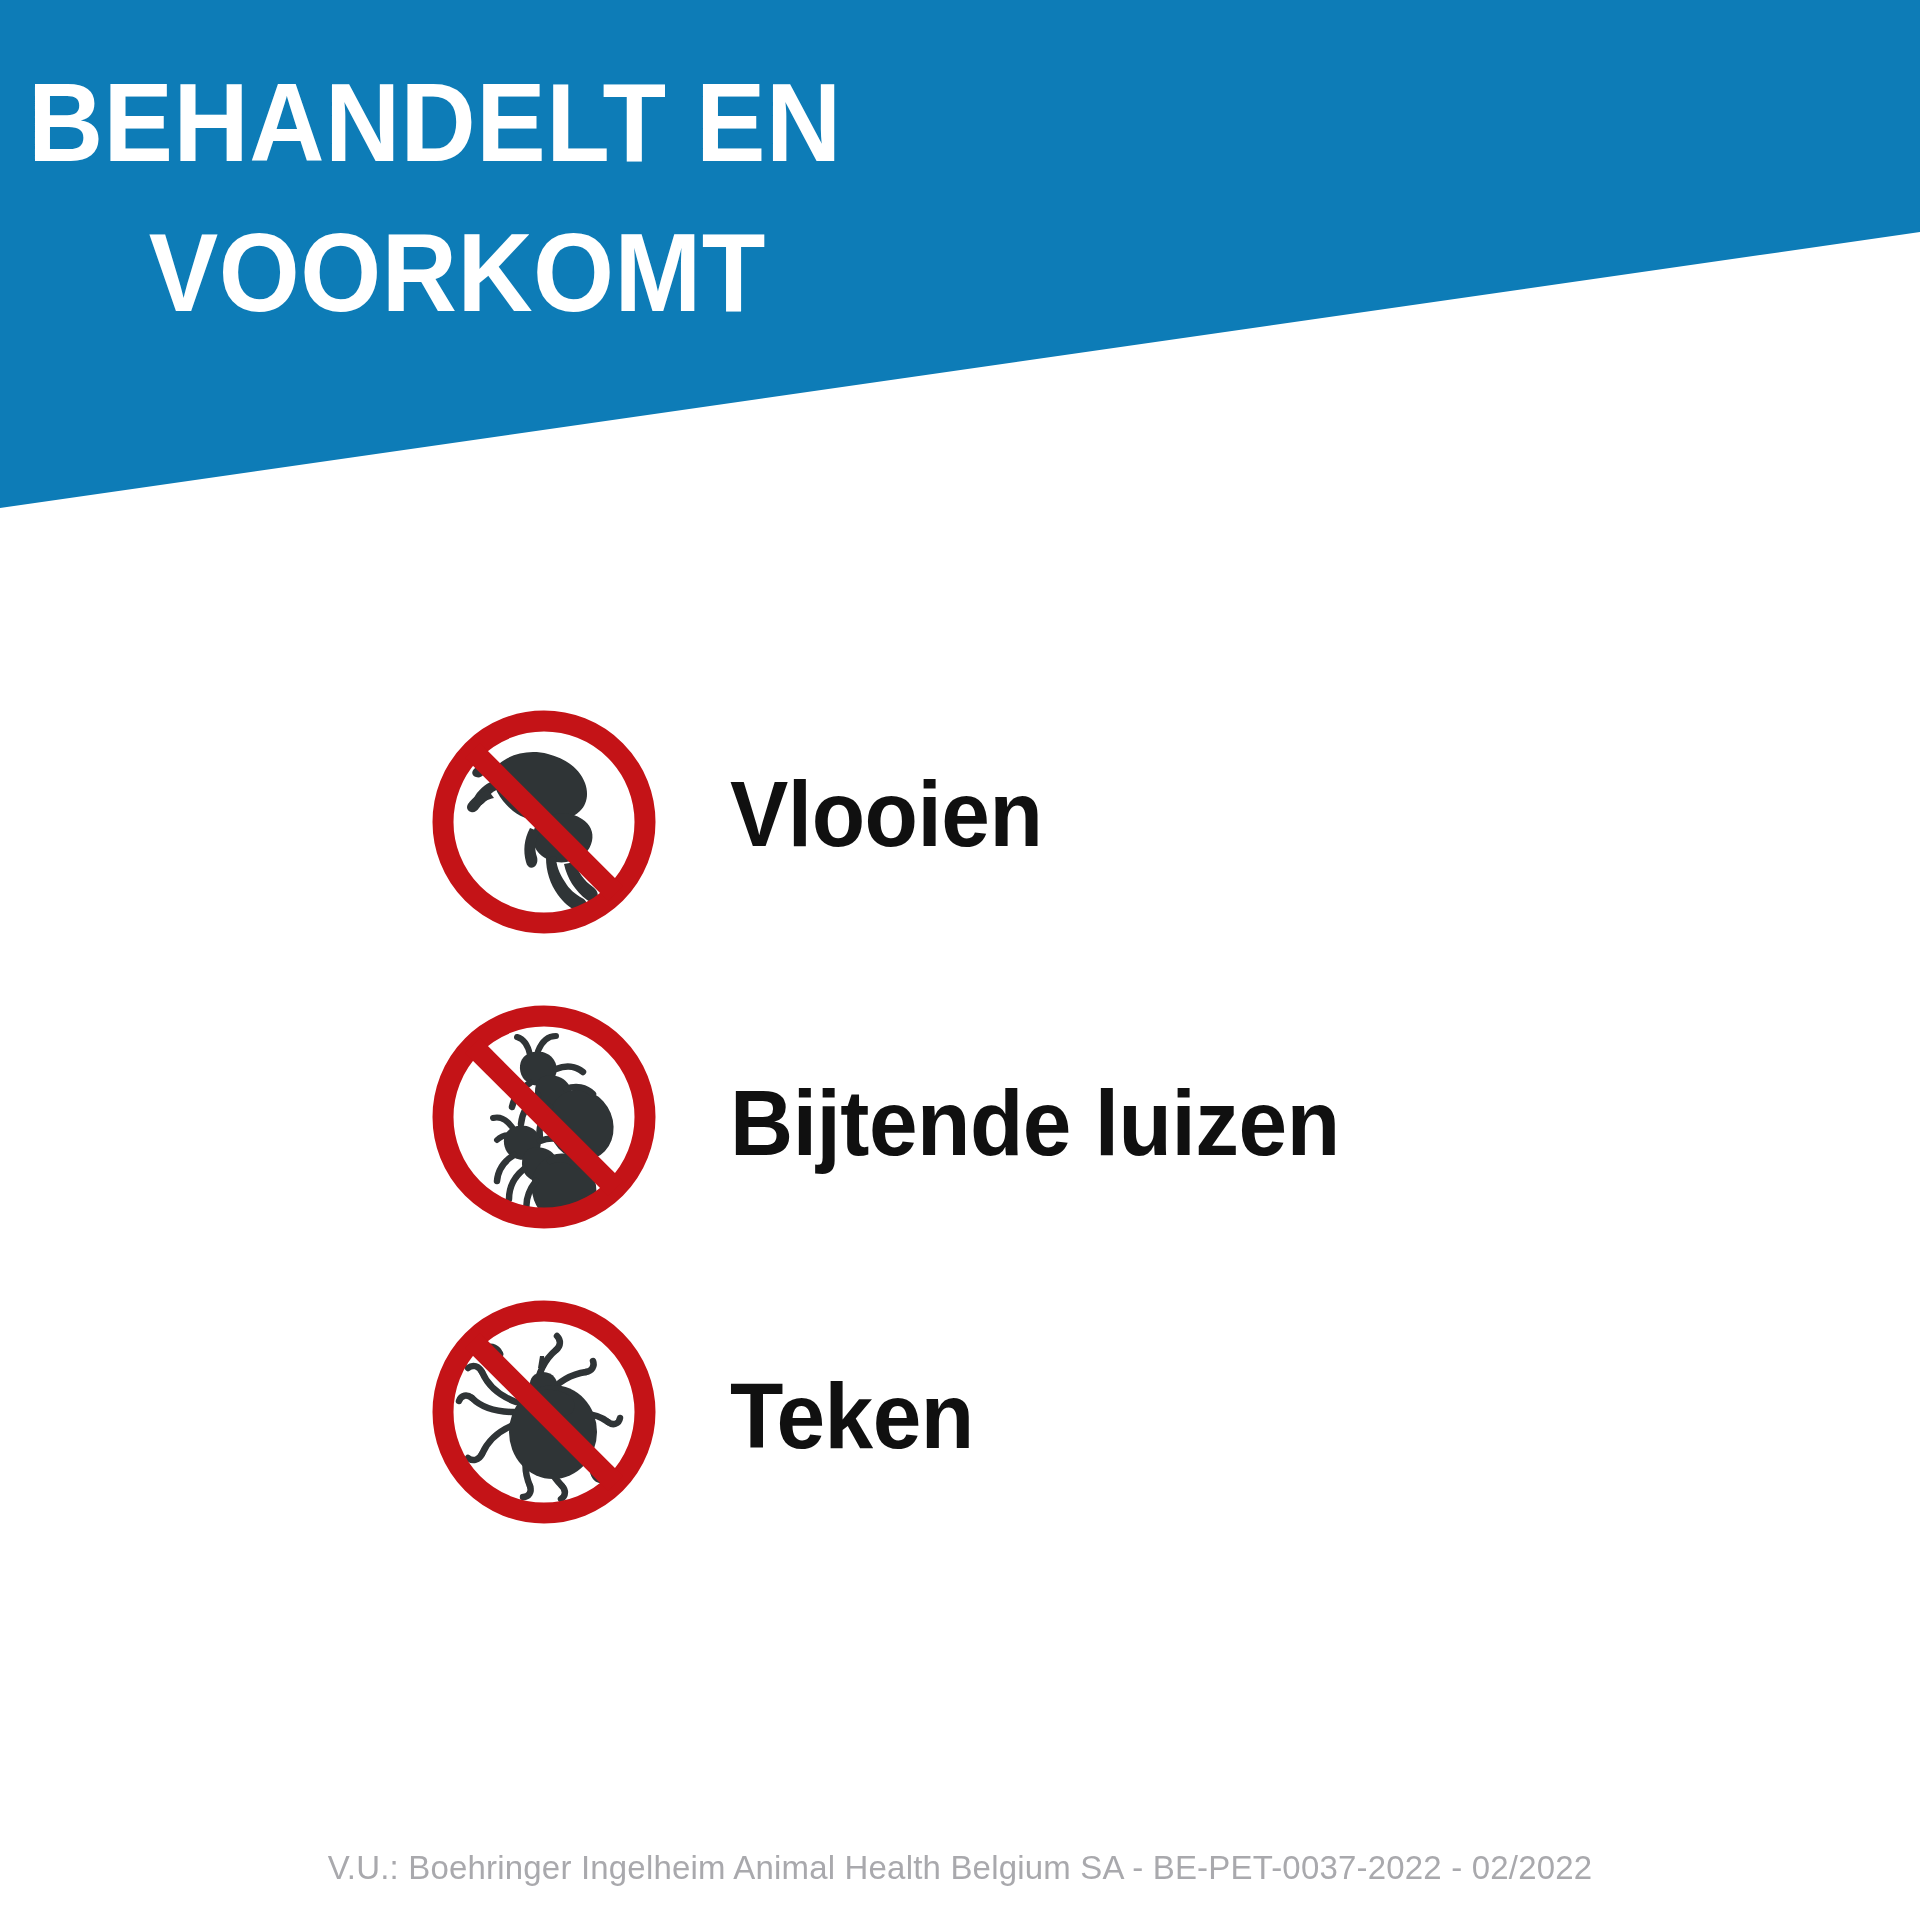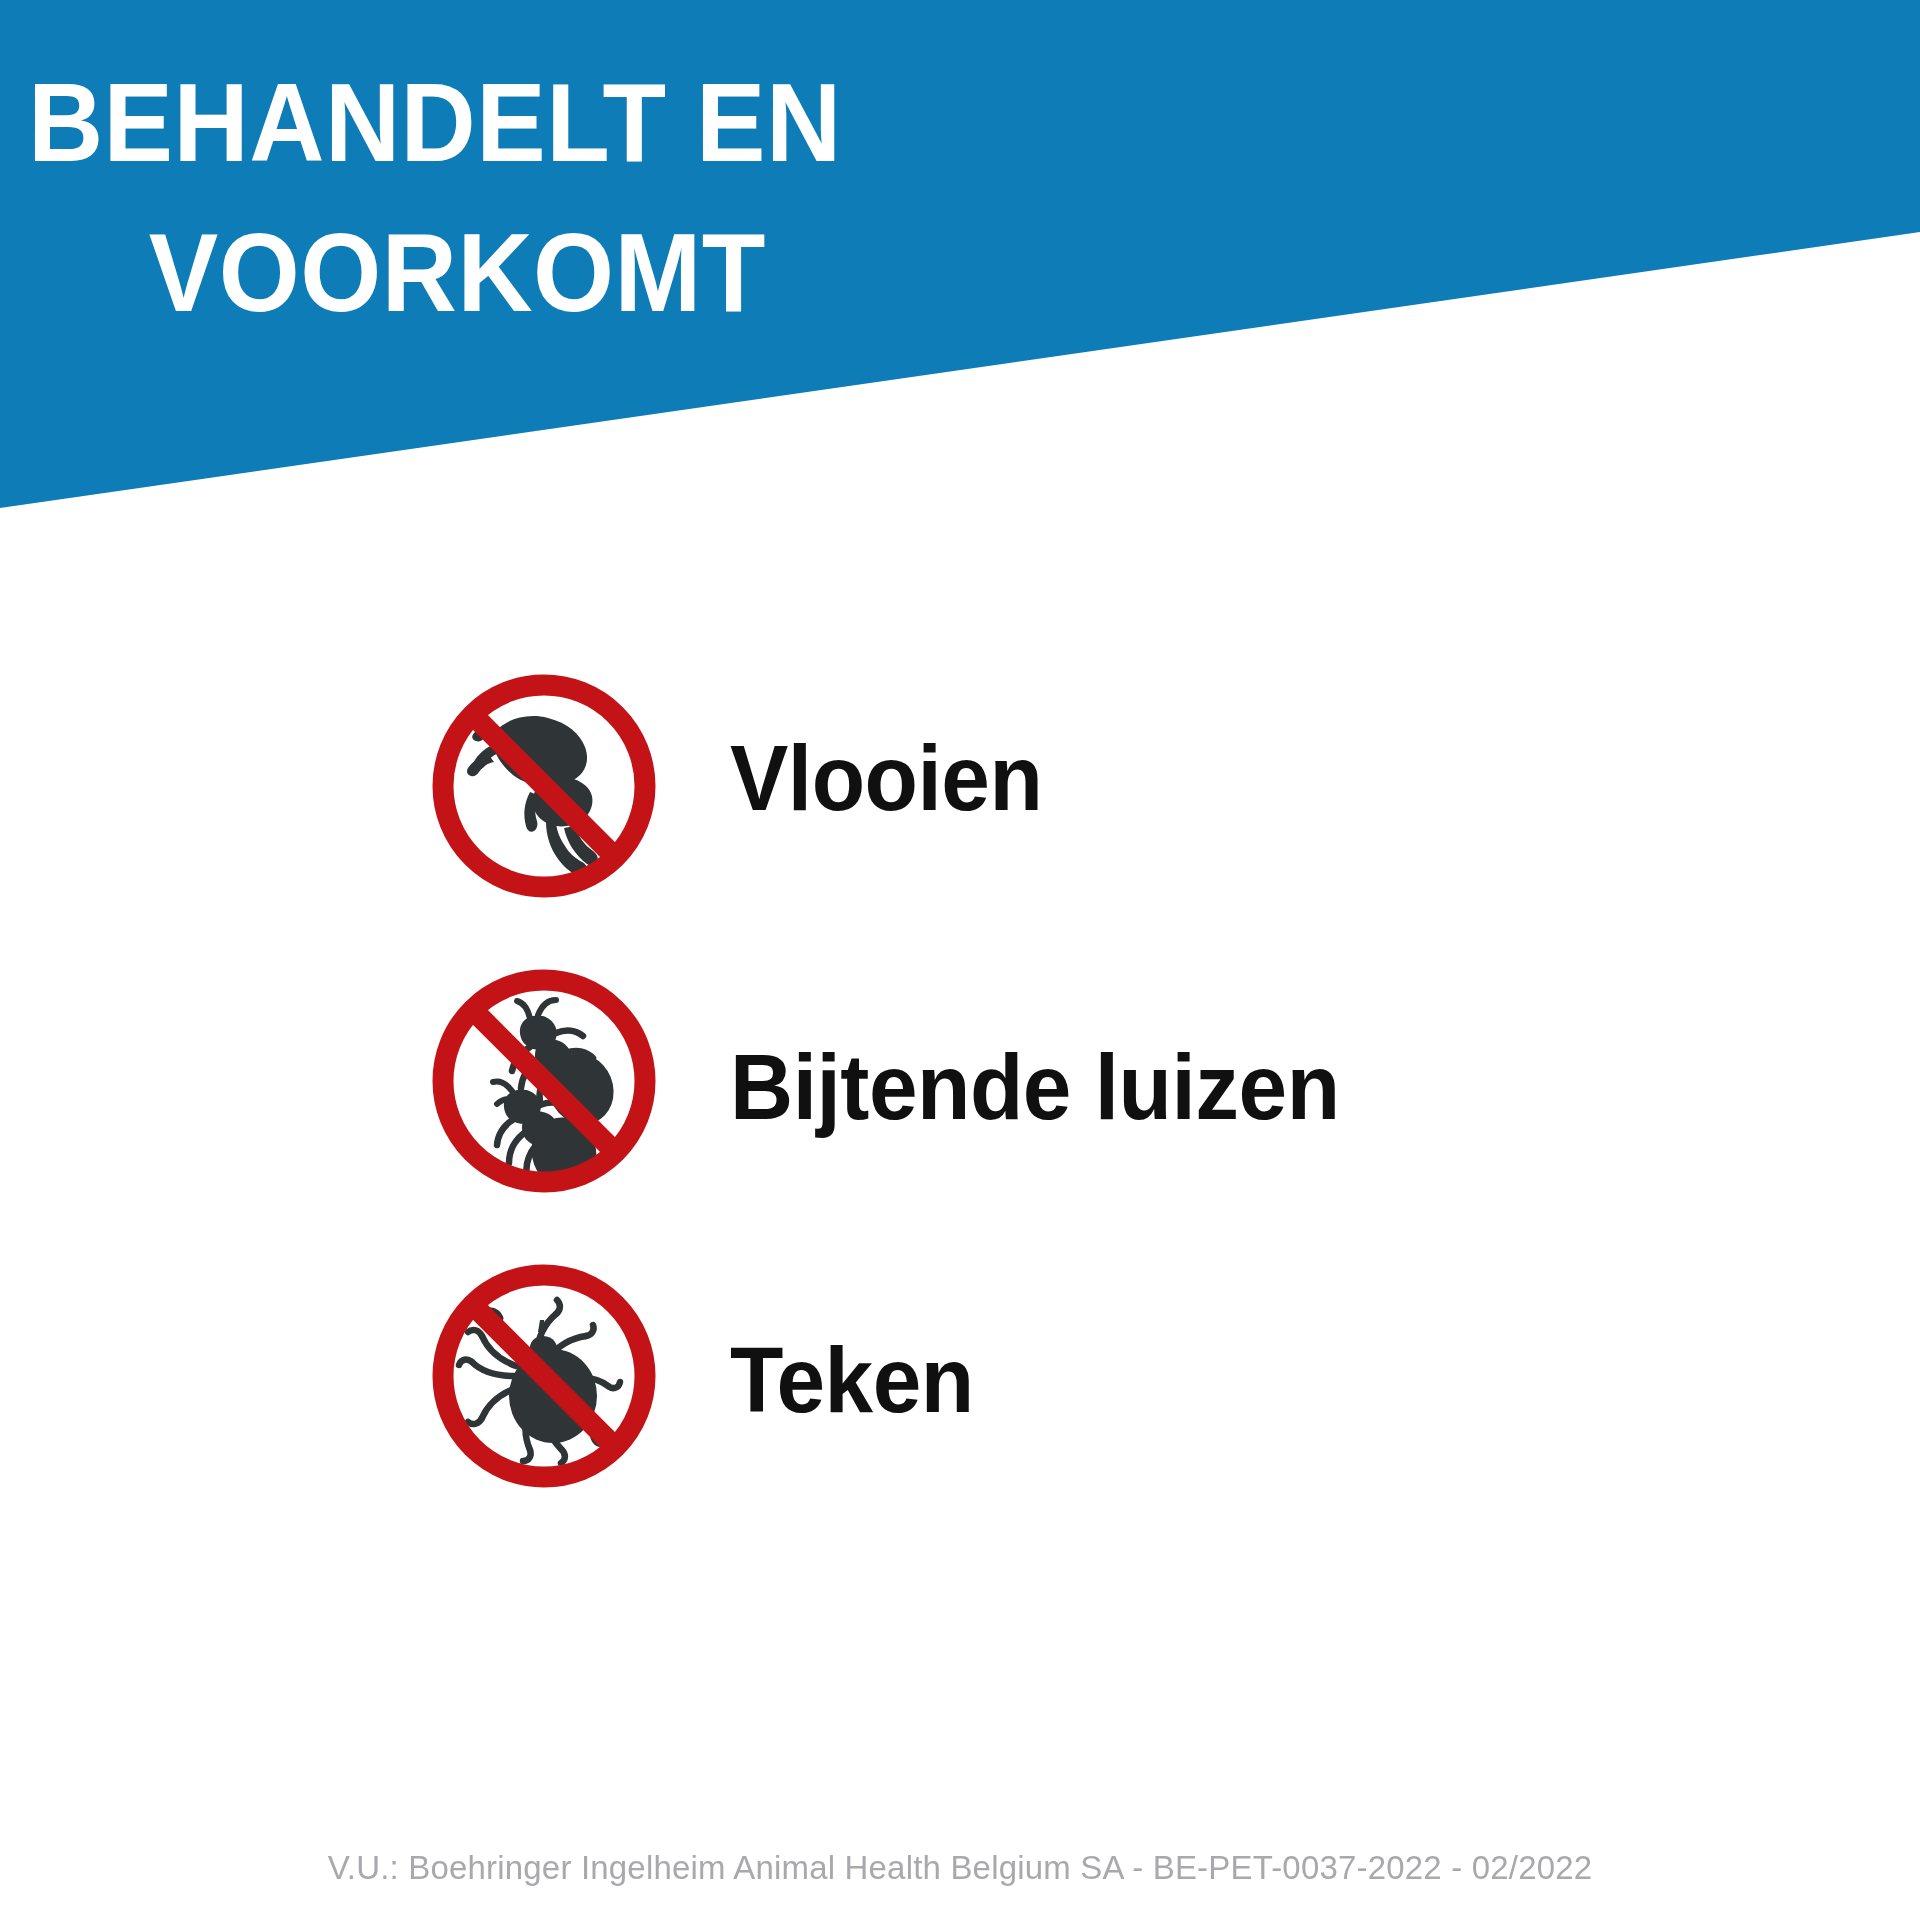--- a/index.html
+++ b/index.html
@@ -50,21 +50,21 @@
     display: block;
     white-space: nowrap;
   }
   .title-line-1 { padding-left: 30px;  padding-top: 48px; }
   .title-line-2 { padding-left: 160px; }
 
   
   .claims {
     position: absolute;
     left: 430px;
-    top: 672px;
+    top: 708px;
     width: 1300px;
   }
   .claim-row {
     position: relative;
     height: 295px;
   }
   .claim-icon {
     position: absolute;
     left: 0;
     top: 0;

